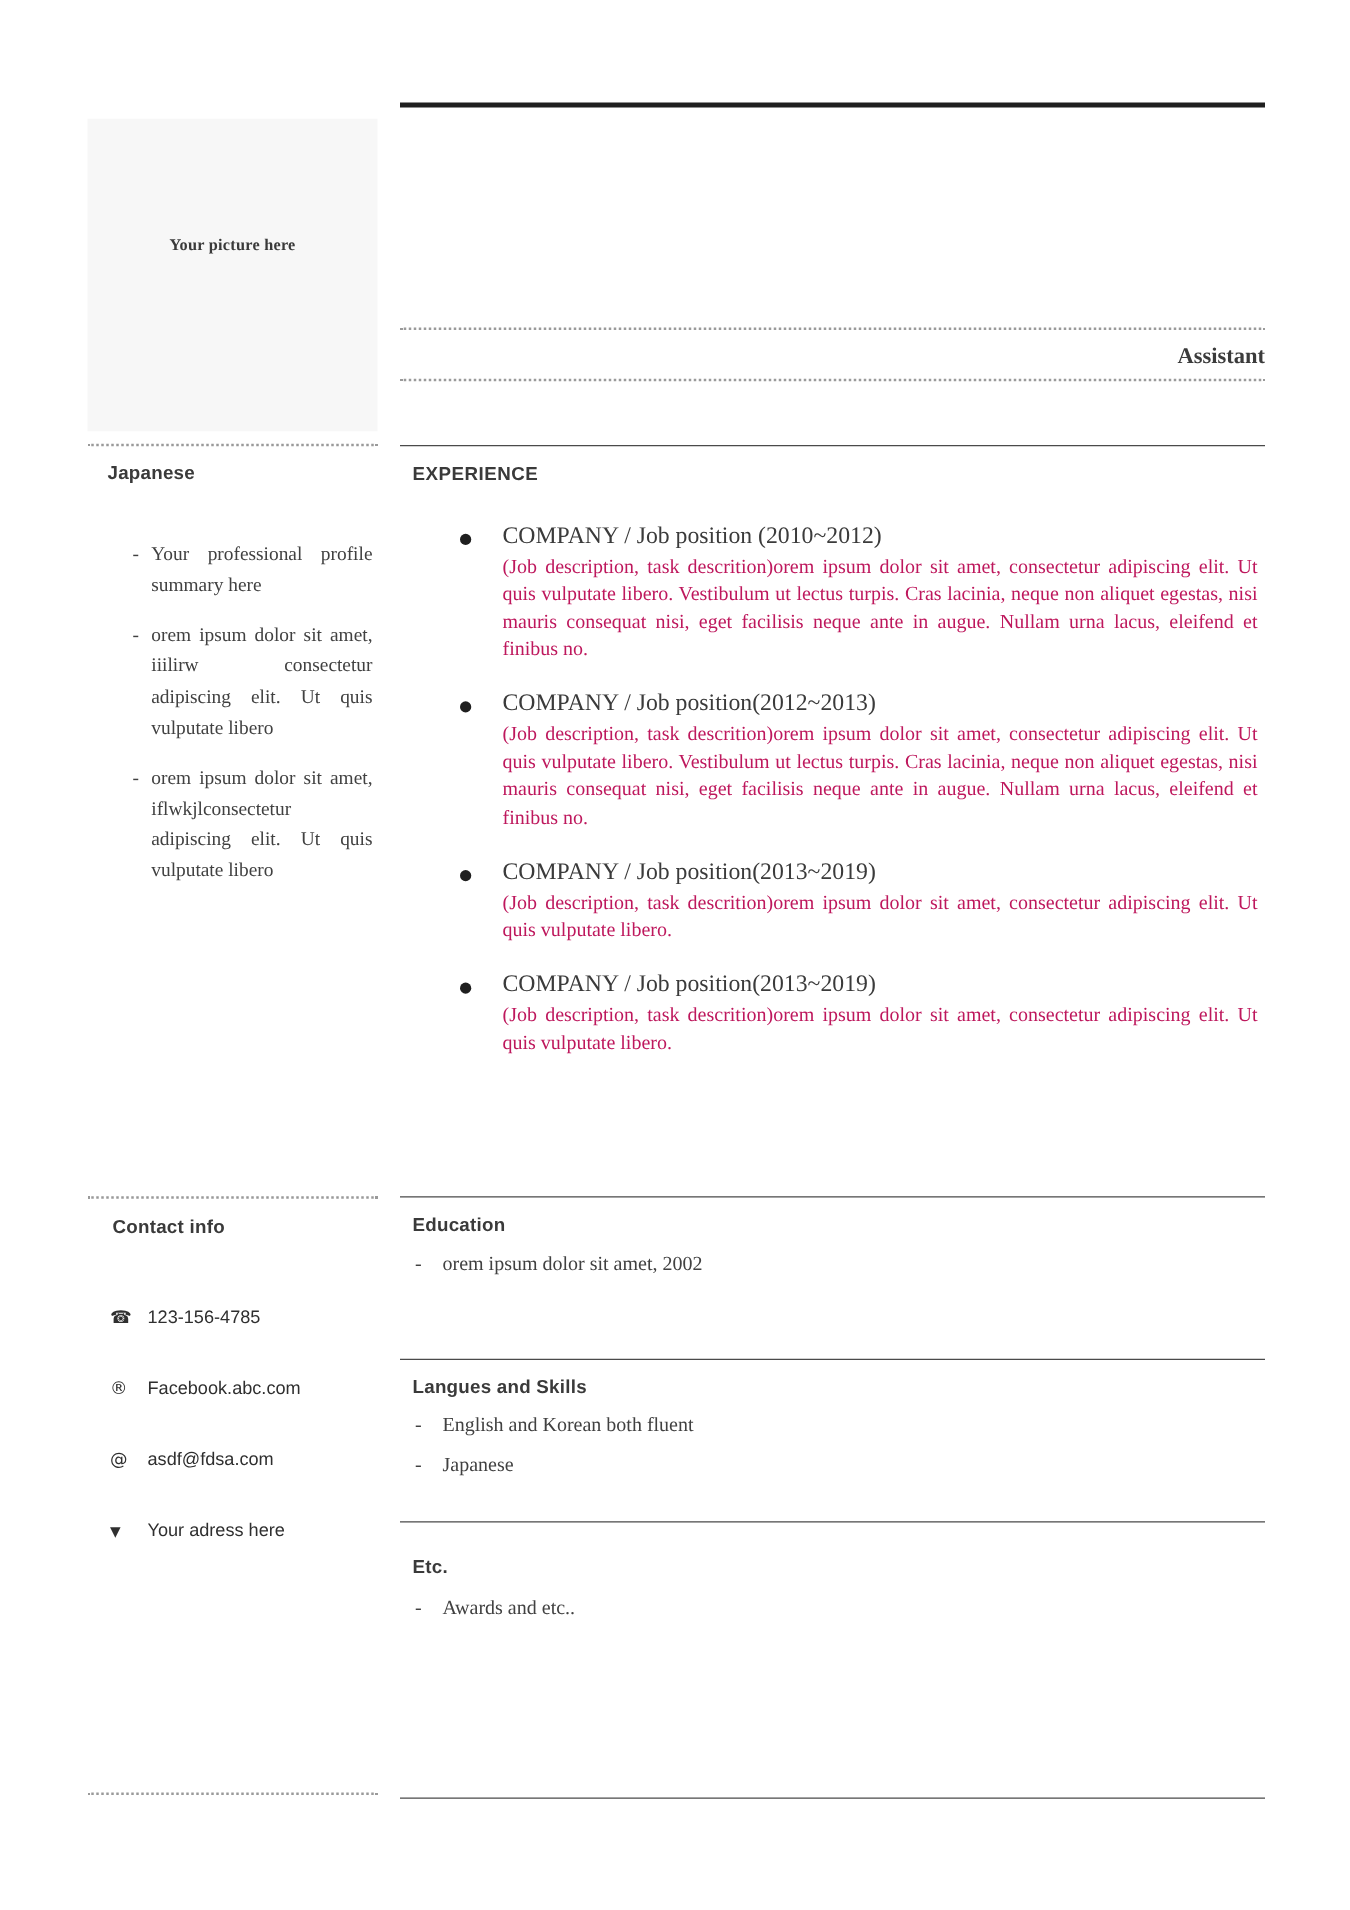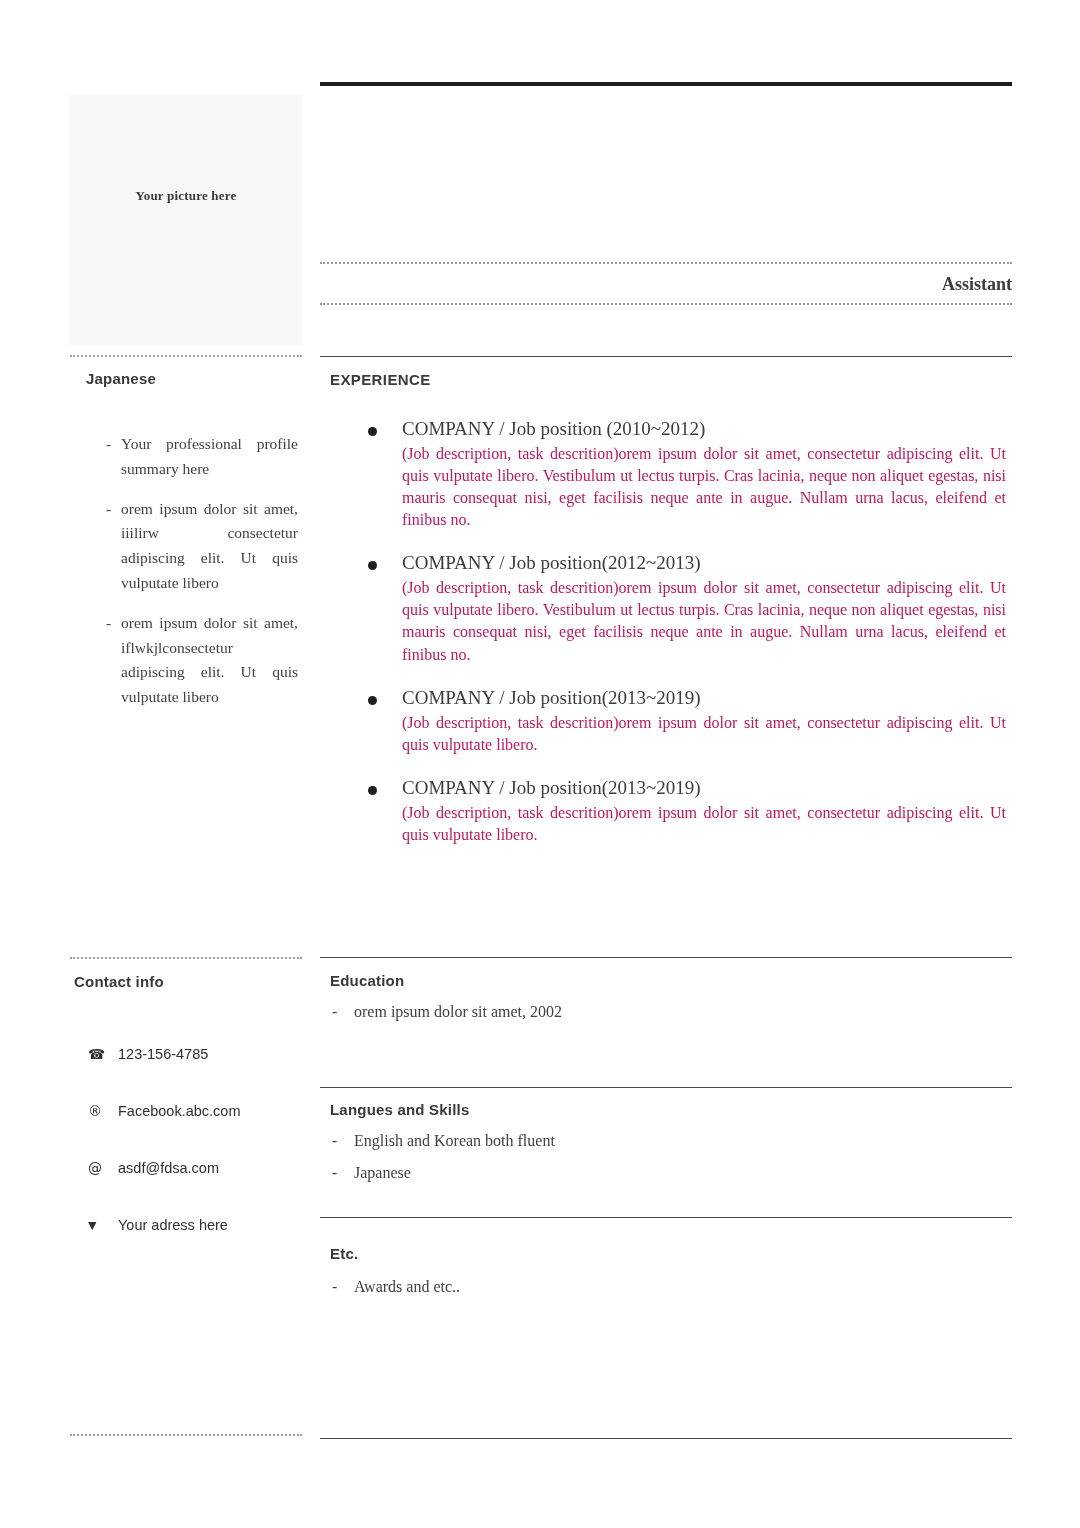--- a/index.html
+++ b/index.html
@@ -35,21 +35,21 @@
     font-size:15px; color:#3a3a3a; letter-spacing:0.2px;
   }
   .profile-heading { position:absolute; top:370px; left:16px; }
   .profile-list { position:absolute; top:432px; left:34px; right:4px; }
   .p-item {
     position:relative; padding-left:17px; margin-bottom:15px;
     font-size:15.5px; line-height:1.6; text-align:justify; color:#414141;
   }
   .p-item::before { content:"-"; position:absolute; left:2px; top:0; }
 
-  .contact-heading { position:absolute; top:973px; left:4px; }
+  .contact-heading { position:absolute; top:973px; left:20px; }
   .contact-list { position:absolute; top:1046px; left:18px; right:0; }
   .c-item { display:flex; align-items:center; margin-bottom:41px; }
   .c-icon {
     width:30px; flex:0 0 30px; font-size:14px; color:#2f2f2f;
     font-family:"DejaVu Sans", sans-serif;
   }
   .c-icon.small { font-size:11px; }
   .c-text {
     font-family:"Liberation Sans", sans-serif; font-size:14.5px; color:#2f2f2f;
   }

